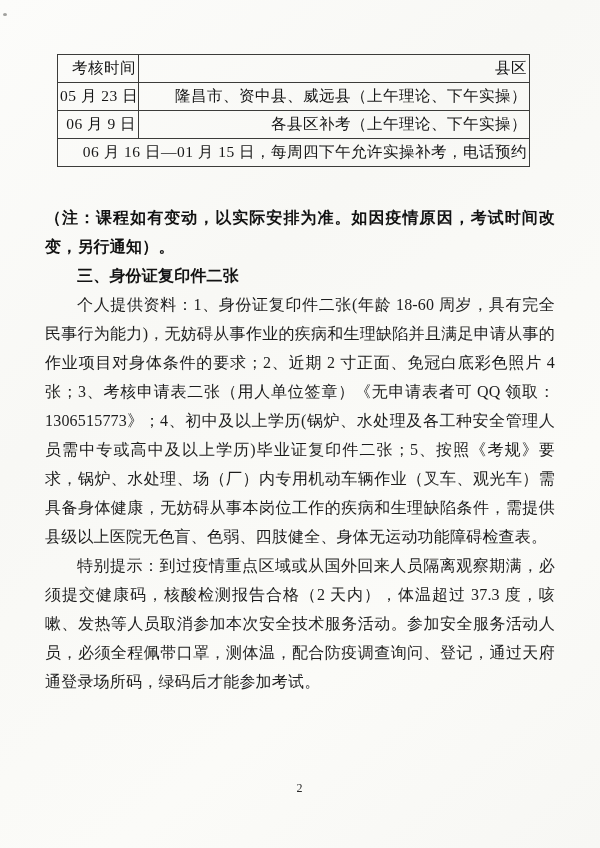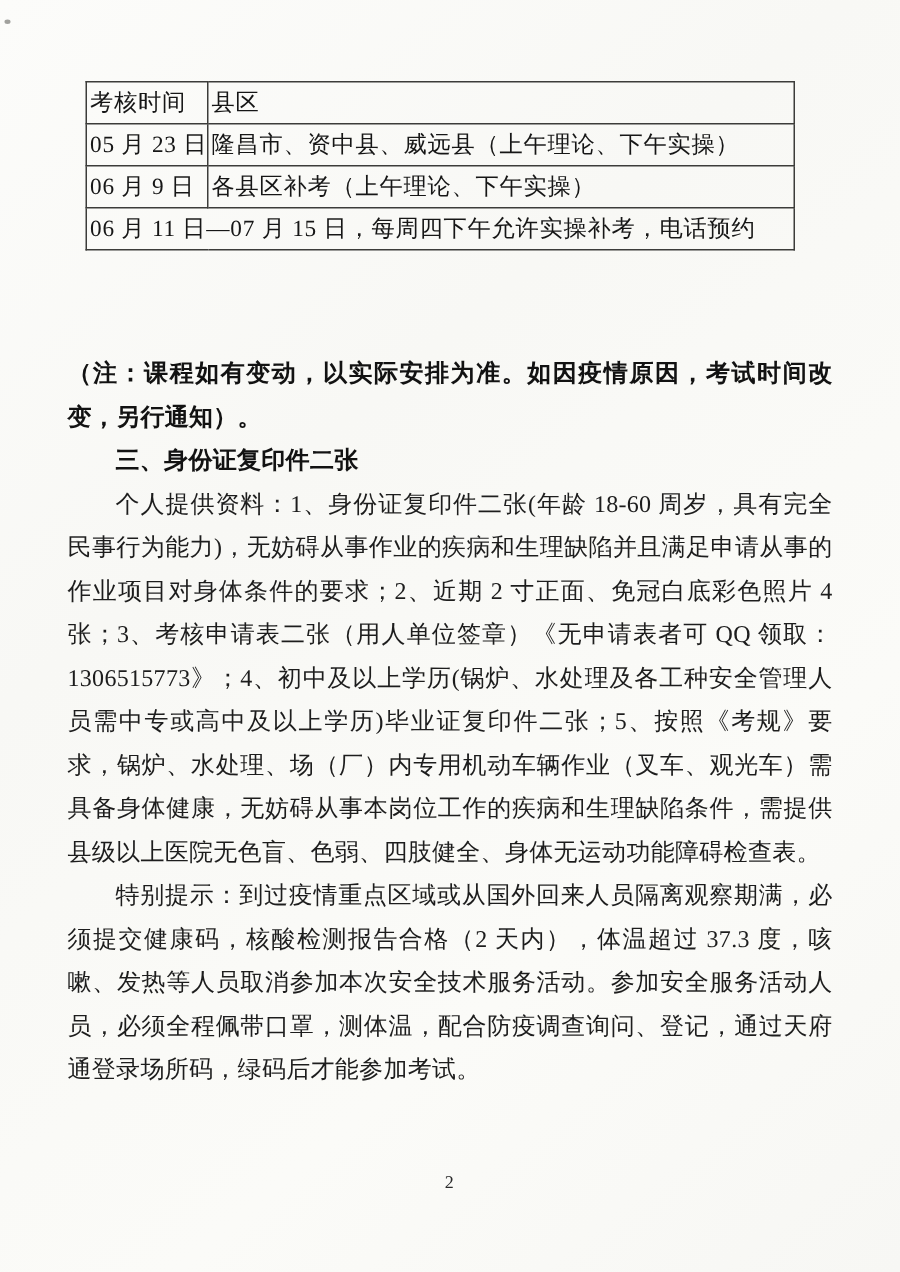--- a/index.html
+++ b/index.html
@@ -37,41 +37,40 @@
     top: 54px;
     width: 473px;
     border-collapse: collapse;
     table-layout: fixed;
     font-size: 15.5px;
     color: #161616;
   }
   table.schedule th,
   table.schedule td {
     border: 1.4px solid #3c3c3a;
-    text-align: left;
+    text-align: right;
     vertical-align: middle;
     height: 27px;
     padding: 0 2px;
     font-weight: normal;
     letter-spacing: .5px;
     white-space: nowrap;
     overflow: hidden;
   }
   table.schedule col.c-date { width: 81px; }
   
   .content {
     position: absolute;
     left: 45px;
     top: 203px;
     width: 510px;
     font-size: 16px;
     line-height: 29px;
     text-align: justify;
     letter-spacing: .2px;
-    margin-top: 32px;
   }
   .content p, .content h3 {
     margin: 0;
     padding: 0;
     font-size: 16px;
     line-height: 29px;
   }
   .hei {
     font-family: "Liberation Sans", "DejaVu Sans", sans-serif;
     font-weight: bold;
@@ -110,21 +109,21 @@
     <tbody>
       <tr>
         <td>05 月 23 日</td>
         <td>隆昌市、资中县、威远县（上午理论、下午实操）</td>
       </tr>
       <tr>
         <td>06 月 9 日</td>
         <td>各县区补考（上午理论、下午实操）</td>
       </tr>
       <tr>
-        <td colspan="2">06 月 11 日—07 月 15 日，每周四下午允许实操补考，电话预约</td>
+        <td colspan="2">06 月 16 日—01 月 15 日，每周四下午允许实操补考，电话预约</td>
       </tr>
     </tbody>
   </table>
 
   <div class="content">
     <p class="hei">（注：课程如有变动，以实际安排为准。如因疫情原因，考试时间改变，另行通知）。</p>
     <h3 class="hei indent">三、身份证复印件二张</h3>
     <p class="indent">个人提供资料：1、身份证复印件二张(年龄 18-60 周岁，具有完全民事行为能力)，无妨碍从事作业的疾病和生理缺陷并且满足申请从事的作业项目对身体条件的要求；2、近期 2 寸正面、免冠白底彩色照片 4 张；3、考核申请表二张（用人单位签章）《无申请表者可 QQ 领取：1306515773》；4、初中及以上学历(锅炉、水处理及各工种安全管理人员需中专或高中及以上学历)毕业证复印件二张；5、按照《考规》要求，锅炉、水处理、场（厂）内专用机动车辆作业（叉车、观光车）需具备身体健康，无妨碍从事本岗位工作的疾病和生理缺陷条件，需提供县级以上医院无色盲、色弱、四肢健全、身体无运动功能障碍检查表。</p>
     <p class="indent">特别提示：到过疫情重点区域或从国外回来人员隔离观察期满，必须提交健康码，核酸检测报告合格（2 天内），体温超过 37.3 度，咳嗽、发热等人员取消参加本次安全技术服务活动。参加安全服务活动人员，必须全程佩带口罩，测体温，配合防疫调查询问、登记，通过天府通登录场所码，绿码后才能参加考试。</p>
   </div>

